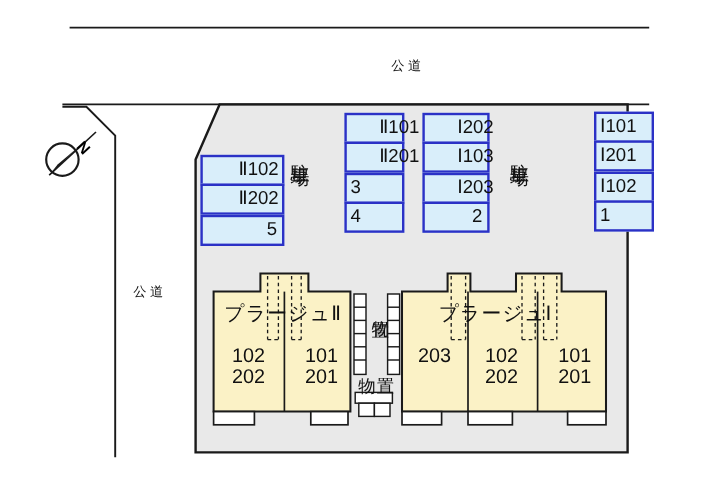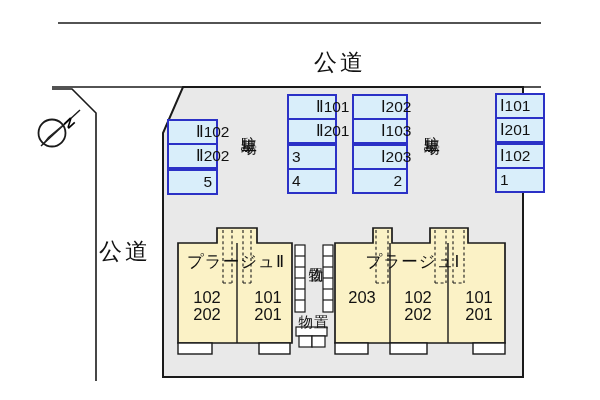--- a/index.html
+++ b/index.html
@@ -4,21 +4,21 @@
 <style>
   html,body{margin:0;padding:0;background:#ffffff;}
   #canvas{
     position:relative;width:600px;height:400px;background:#ffffff;overflow:hidden;
     font-family:"Liberation Sans","DejaVu Sans",sans-serif;color:#111;
   }
   svg{position:absolute;left:0;top:0;}
   .lbl{position:absolute;white-space:nowrap;color:#111;}
   .vtext{writing-mode:vertical-rl;text-orientation:upright;}
   
-  .road-lbl{font-size:23px;letter-spacing:3px;font-weight:500;}
+  .road-lbl{font-size:11px;letter-spacing:3px;font-weight:500;}
   
   .ptable{position:absolute;}
   .pcell{
     box-sizing:border-box;height:26px;border:2px solid #2b31c6;margin-top:-2px;
     background:#d9eefa;font-size:15.5px;line-height:22px;font-weight:500;color:#111;
   }
   .pcell:first-child{margin-top:0;}
   .pcell.gap{margin-top:0;}
   .ac{text-align:center;padding-left:27px;}
   .al{text-align:left;padding-left:3px;}
@@ -104,21 +104,21 @@
       <rect x="312" y="336" width="13" height="11"></rect>
     </g>
   </svg>
 
   <div class="lbl road-lbl" style="left:305px;top:47px;width:70px;text-align:center;">公道</div>
   <div class="lbl road-lbl" style="left:90px;top:236px;width:70px;text-align:center;">公道</div>
 
   <div class="lbl vtext area-lbl" style="left:238px;top:124px;">駐車場</div>
   <div class="lbl vtext area-lbl" style="left:421px;top:124px;">駐車場</div>
 
-  <div class="ptable" style="left:167px;top:119px;width:51px;">
+  <div class="ptable" style="left:167px;top:129px;width:70px;">
     <div class="pcell ac">Ⅱ102</div>
     <div class="pcell ac">Ⅱ202</div>
     <div class="pcell ar gap">5</div>
   </div>
 
   <div class="ptable" style="left:287px;top:94px;width:50px;">
     <div class="pcell ac">Ⅱ101</div>
     <div class="pcell ac">Ⅱ201</div>
     <div class="pcell al gap">3</div>
     <div class="pcell al">4</div>

